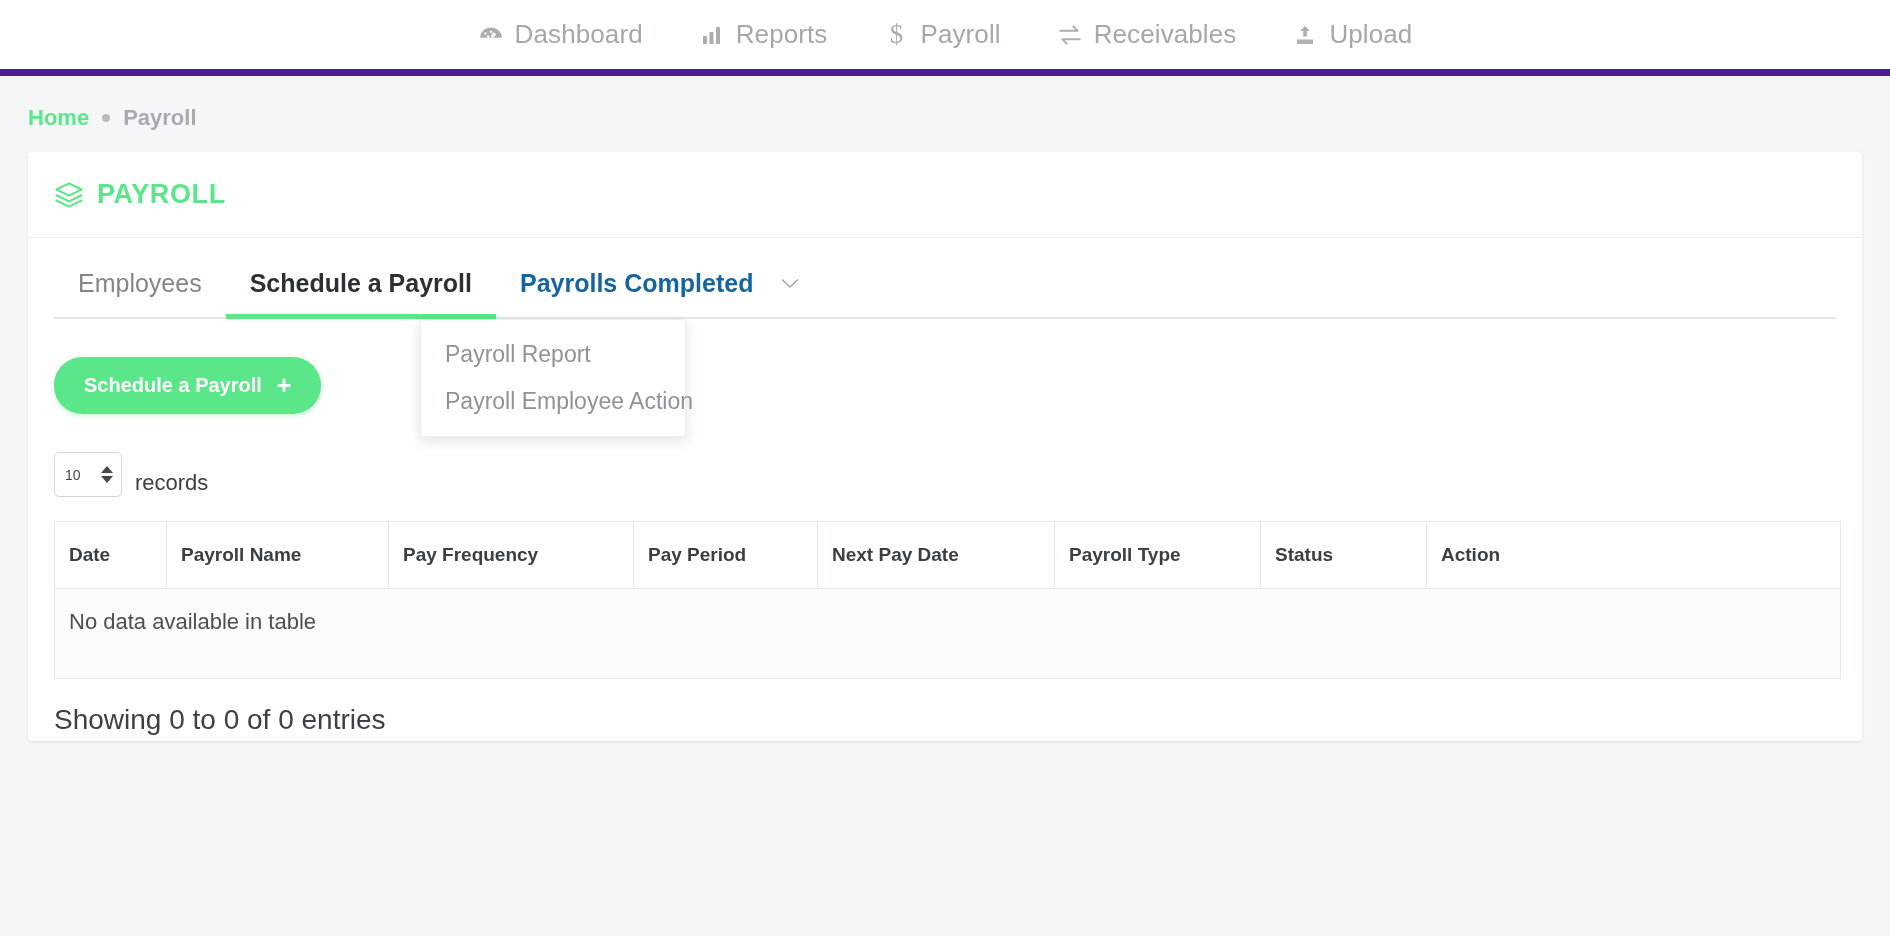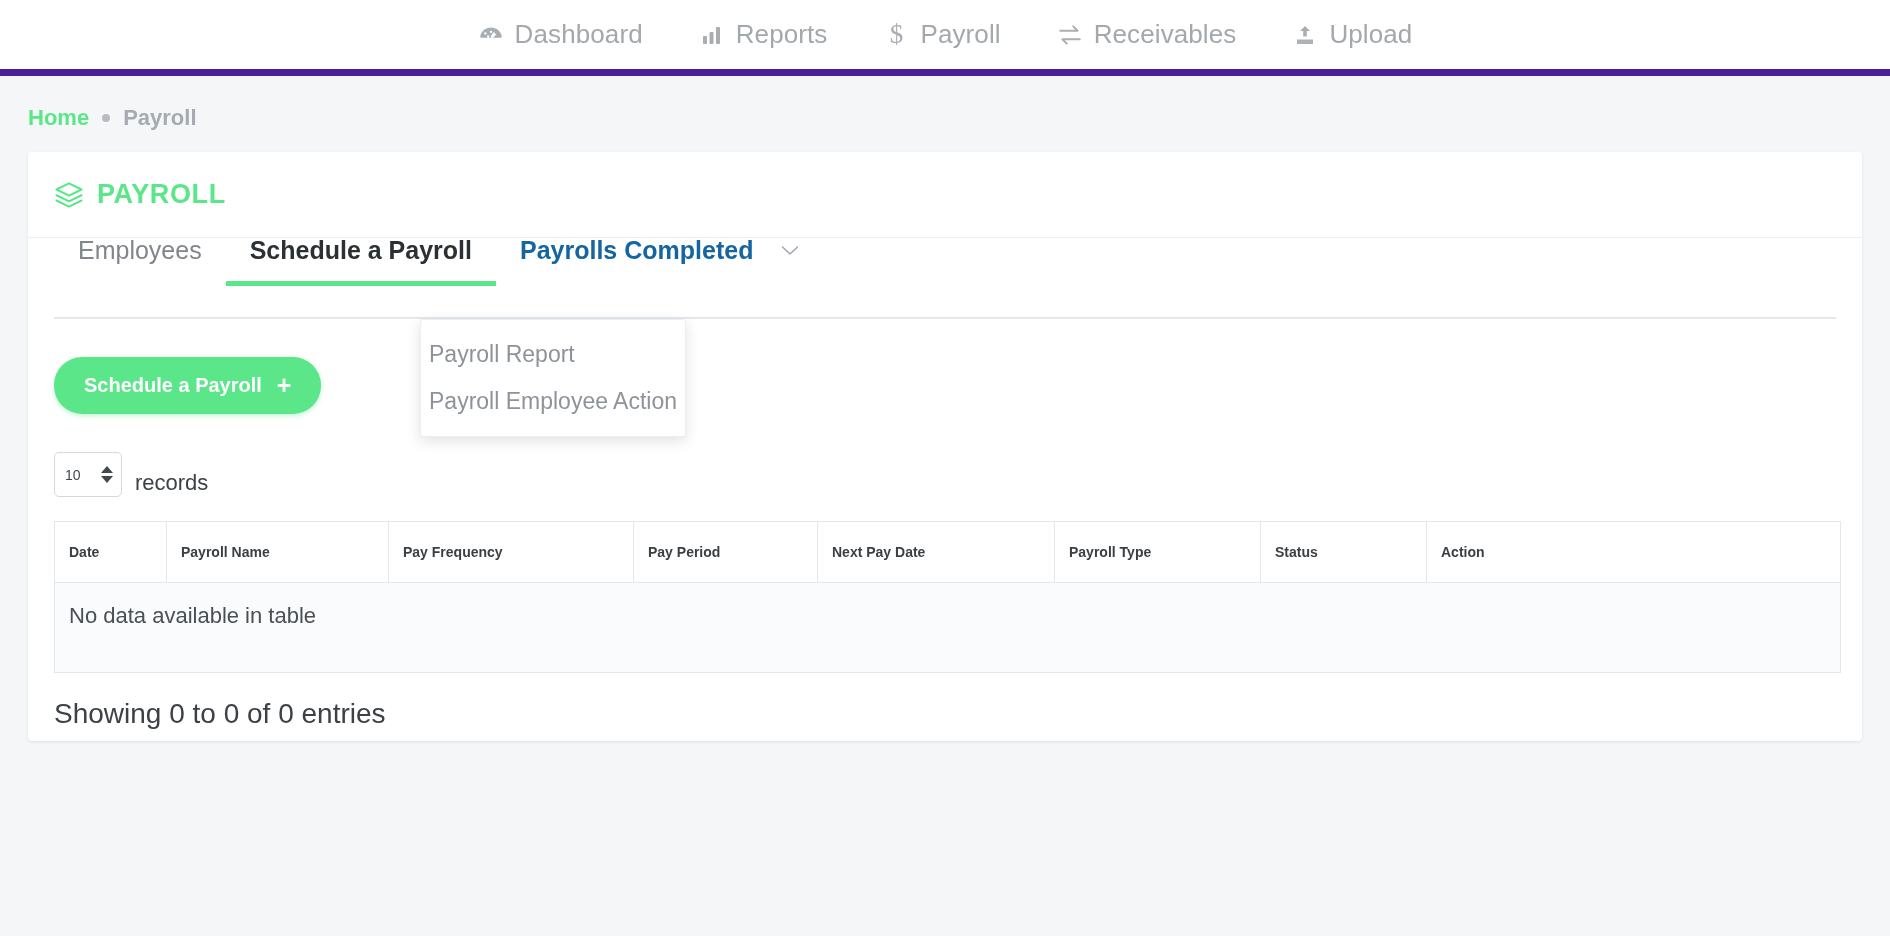--- a/index.html
+++ b/index.html
@@ -87,21 +87,21 @@
     color: #5ce68a;
     font-size: 27px;
     font-weight: 700;
     letter-spacing: .6px;
   }
 
   
   .tabs-wrap { position: relative; padding: 0 26px; }
   .tabs {
     display: flex;
-    align-items: flex-start;
+    align-items: flex-end;
     gap: 0;
     border-bottom: 2px solid #e3e8ec;
     height: 81px;
   }
   .tab {
     font-size: 25px;
     padding: 0 24px 21px 24px;
     cursor: pointer;
     white-space: nowrap;
     position: relative;
@@ -139,21 +139,21 @@
     background: #ffffff;
     border: 1px solid #eceef0;
     border-radius: 3px;
     box-shadow: 0 4px 14px rgba(20,30,45,.13);
     padding: 11px 0;
     z-index: 40;
   }
   .dd-item {
     font-size: 23px;
     color: #8e9399;
-    padding: 10px 8px;
+    padding: 10px 24px;
     cursor: pointer;
     white-space: nowrap;
   }
 
   
   .card-body { padding: 0 26px; }
 
   .schedule-btn {
     margin-top: 38px;
     display: inline-flex;
@@ -208,21 +208,21 @@
 
   
   .table-wrap { margin-top: 24px; }
   table.data-table {
     width: 1787px;
     border-collapse: collapse;
     table-layout: fixed;
   }
   table.data-table th {
     text-align: left;
-    font-size: 14px;
+    font-size: 19px;
     font-weight: 700;
     color: #3a3f44;
     padding: 22px 0 22px 14px;
     border: 1px solid #e3e8ec;
     background: #ffffff;
   }
   table.data-table td.empty-cell {
     font-size: 22px;
     color: #4a4f54;
     padding: 20px 0 20px 14px;

